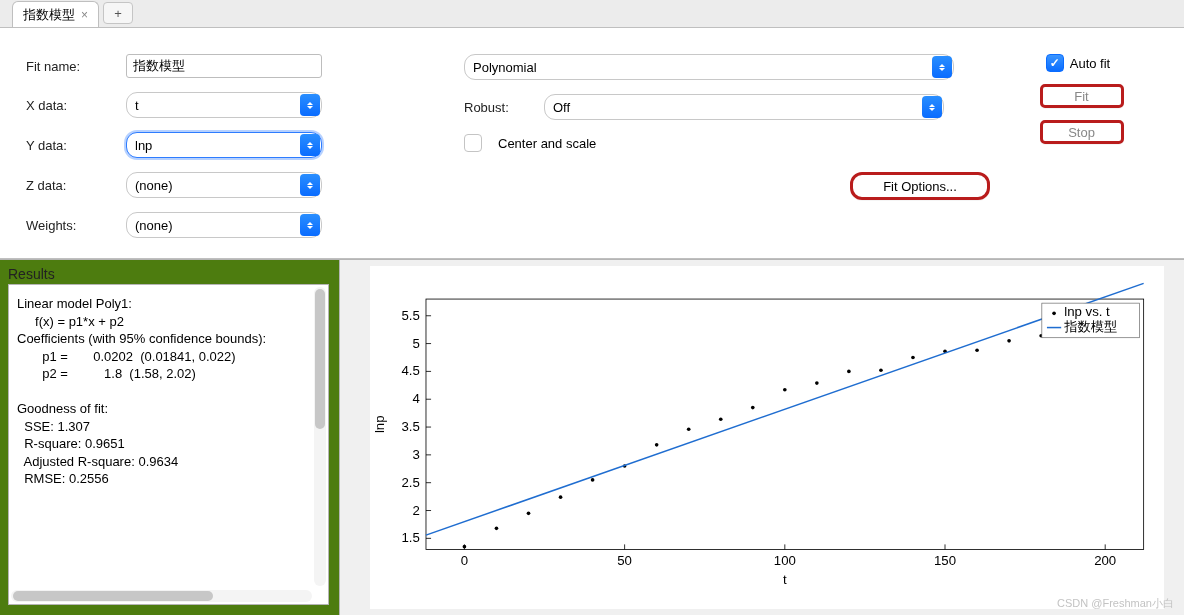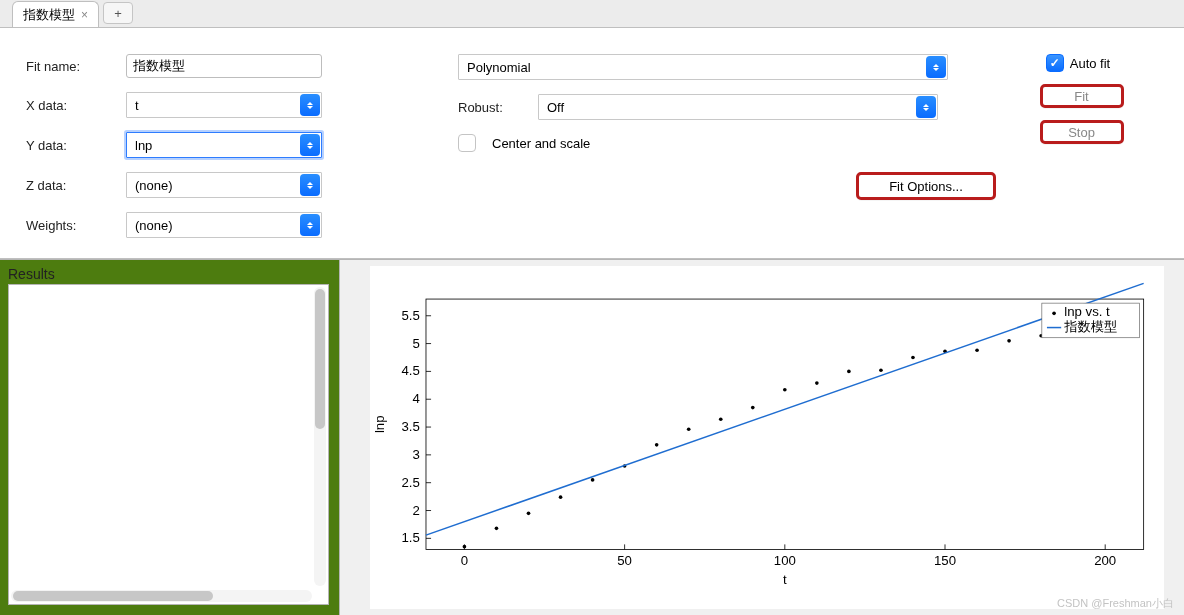--- a/index.html
+++ b/index.html
@@ -4,44 +4,44 @@
 <style>
 * { box-sizing: border-box; margin: 0; padding: 0; font-family: -apple-system, "Helvetica Neue", Arial, sans-serif; font-size: 13px; }
 body { background: #ececec; width: 1184px; height: 615px; overflow: hidden; display: flex; flex-direction: column; }
 
 .tab-bar { height: 28px; background: #ececec; border-bottom: 1px solid #bfbfbf; display: flex; align-items: flex-end; padding-left: 12px; gap: 4px; }
 .tab { height: 26px; background: #fff; border: 1px solid #bfbfbf; border-bottom: none; border-radius: 6px 6px 0 0; padding: 4px 10px; display: flex; align-items: center; gap: 6px; font-size: 13px; }
 .tab.active { background: #fff; }
 .tab-close { color: #888; font-size: 12px; cursor: pointer; }
 .tab-add { width: 30px; height: 22px; background: #f6f6f6; border: 1px solid #c5c5c5; border-radius: 4px; display:flex; align-items:center; justify-content:center; color:#555; margin-bottom:3px; cursor:pointer; }
 
-.top-panel { background: #fff; border-bottom: 1px solid #bfbfbf; padding: 26px 26px 20px 26px; display: flex; gap: 2px; }
+.top-panel { background: #fff; border-bottom: 1px solid #bfbfbf; padding: 26px 26px 20px 26px; display: flex; gap: 8px; }
 .col-left { width: 340px; display: flex; flex-direction: column; gap: 14px; }
 .col-mid { flex: 1; margin-left: 90px; display:flex; flex-direction:column; gap:14px; }
 .col-right { width: 160px; display: flex; flex-direction: column; gap: 12px; align-items: center; }
 
 .field-row { display: flex; align-items: center; gap: 10px; }
 .field-label { width: 90px; color: #222; }
 .text-input { width: 196px; height: 24px; border: 1px solid #bdbdbd; border-radius: 3px; background: #fff; padding: 2px 6px; font-size: 13px; color:#000; }
 
-.select { position: relative; width: 196px; height: 26px; background: #fff; border: 1px solid #c8c8c8; border-radius: 1px; display:flex; align-items:center; padding: 2px 28px 2px 8px; color:#000; }
+.select { position: relative; width: 196px; height: 26px; background: #fff; border: 1px solid #c8c8c8; border-radius: 11px; display:flex; align-items:center; padding: 2px 28px 2px 8px; color:#000; }
 .select.focused { border-color: #2d7cff; box-shadow: 0 0 0 2px rgba(45,124,255,.35); }
 .select.wide { width: 490px; }
 .select.mid { width: 400px; }
 .select-btn { position:absolute; right:1px; top:1px; bottom:1px; width:20px; background: linear-gradient(#298eff,#0a6cff); border-radius: 4px; display:flex; flex-direction:column; align-items:center; justify-content:center; gap:1px; }
 .chev { width:0; height:0; border-left:3px solid transparent; border-right:3px solid transparent; }
 .chev.up { border-bottom:3px solid #fff; }
 .chev.down { border-top:3px solid #fff; }
 
 .checkbox { width: 18px; height: 18px; border-radius: 4px; border: 1px solid #c4c4c4; background:#fff; display:inline-flex; align-items:center; justify-content:center; margin-right:6px; flex-shrink:0;}
 .checkbox.checked { background: linear-gradient(#3a95ff,#0a6cff); border-color:#0a6cff; }
 .checkmark { color:#fff; font-size:12px; font-weight:700; }
 
 .btn { width: 84px; height: 24px; border-radius: 5px; border: 3px solid #b91c1c; background: #fff; color:#888; box-shadow: 0 1px 0 rgba(0,0,0,.04); cursor:pointer;margin-left:7px; }
-.btn.wide { width: 140px; height: 28px; color:#000; }
+.btn.wide { width: 140px; height: 28px; color:#000;border-radius:12px; }
 
 .fit-options-row { display:flex; justify-content:flex-end; margin-top:6px; }
 
 .bottom-panel { flex:1; display:flex; background:#4d7c0f; border-top:1px solid #b5b5b5; overflow:hidden; }
 .results { width: 340px; border-right: 1px solid #b5b5b5; display:flex; flex-direction:column; padding:6px 0 0 8px; }
 .results-title { font-size: 14px; color:#222; margin-bottom:2px; }
 .results-box { flex:1; border: 1px solid #b5b5b5; background:#fff; margin:0 10px 10px 0; padding: 10px 8px 6px 8px; position:relative; overflow:hidden; }
 .results-text { font-family: inherit; font-size: 13px; color:#000; white-space: pre; line-height: 1.35; }
 .results-scroll-y { position:absolute; right:2px; top:2px; bottom:18px; width:12px; background:#f4f4f4; border-radius:6px; }
 .results-scroll-y .thumb { position:absolute; left:1px; right:1px; top:2px; height:140px; background:#c7c7c7; border-radius:6px; }
@@ -153,20 +153,31 @@
     </div>
     <button class="btn">Fit</button>
     <button class="btn">Stop</button>
   </div>
 </div>
 
 <div class="bottom-panel">
   <div class="results">
     <div class="results-title">Results</div>
     <div class="results-box">
+      <div class="results-text">Linear model Poly1:
+     f(x) = p1*x + p2
+Coefficients (with 95% confidence bounds):
+       p1 =       0.0202  (0.01841, 0.022)
+       p2 =          1.8  (1.58, 2.02)
+
+Goodness of fit:
+  SSE: 1.307
+  R-square: 0.9651
+  Adjusted R-square: 0.9634
+  RMSE: 0.2556</div>
       <div class="results-scroll-y">
           <div class="thumb"></div>
         </div>
       <div class="results-scroll-x">
           <div class="thumb"></div>
         </div>
     </div>
   </div>
   <div class="plot-area">
     <svg class="plot-svg" id="plot" viewBox="0 0 780 300">

